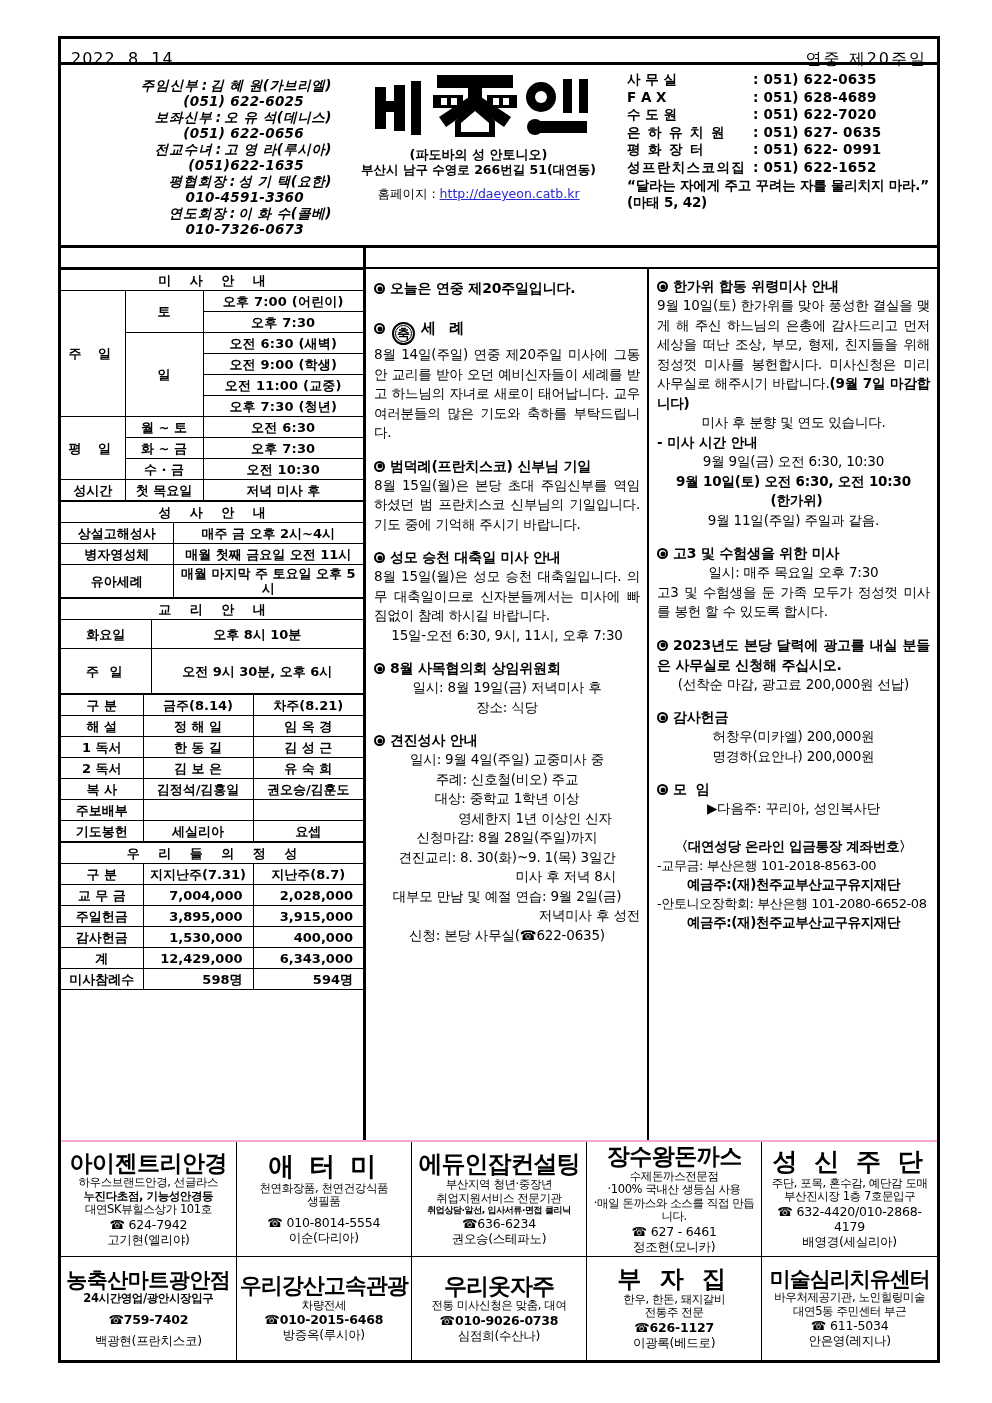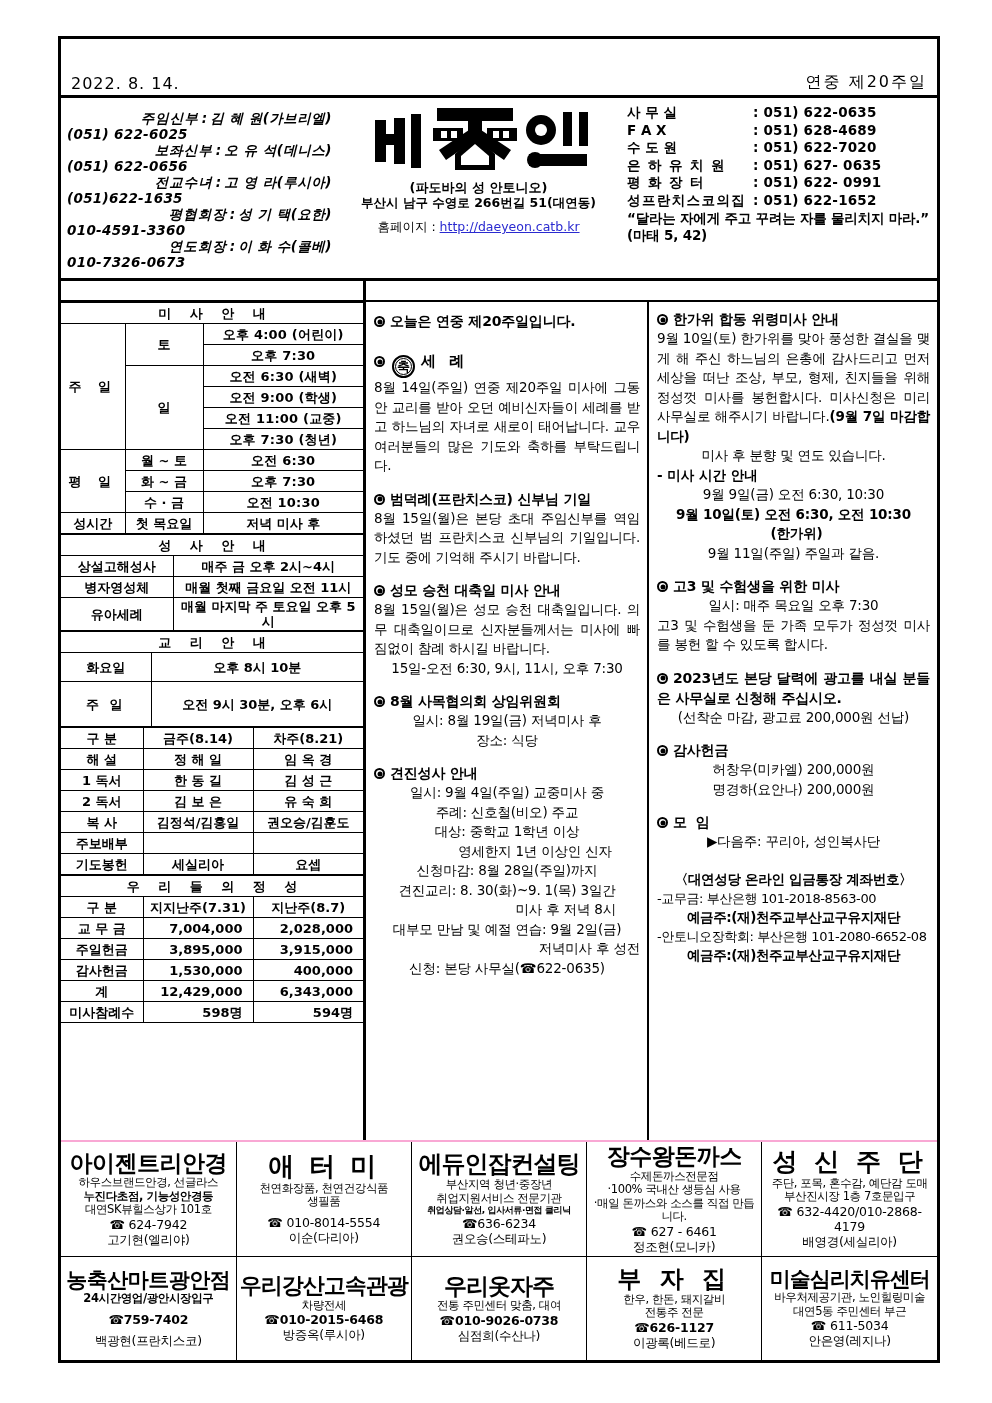--- a/index.html
+++ b/index.html
@@ -27,26 +27,25 @@
     height: 100%;
     box-sizing: border-box;
     display: flex;
     flex-direction: column;
   }
 
   
   .topbar {
     display: flex;
     justify-content: space-between;
-    align-items: flex-end;
+    align-items: flex-start;
     border-bottom: 3px solid #000;
-    padding: 1px 10px 2px 10px;
+    padding: 10px 10px 2px 10px;
     height: 26px;
     box-sizing: border-box;
-    margin-top: 33px;
   }
   .topbar .date {
     font-size: 16px;
     letter-spacing: 1px;
     font-family: "DejaVu Sans", sans-serif;
   }
   .topbar .season {
     font-size: 16px;
     letter-spacing: 2px;
   }
@@ -70,20 +69,21 @@
   .staff-row {
     display: flex;
     justify-content: flex-end;
     white-space: nowrap;
     line-height: 16px;
   }
   .staff-row .lbl { letter-spacing: 1px; }
   .staff-row .sep { padding: 0 3px; }
   .staff-row .nm { letter-spacing: 0.5px; }
   .staff-phone {
+    text-align: right;
     padding-right: 28px;
     line-height: 16px;
     letter-spacing: 0.3px;
   }
 
   .mh-center {
     width: 285px;
     text-align: center;
     padding-top: 6px;
     box-sizing: border-box;
@@ -496,21 +496,21 @@
               <col style="width:78px">
               <col>
             </colgroup>
           <tbody>
               <tr>
             <td class="section-hd nb-l nb-r" colspan="3">미 사 안 내</td>
           </tr>
           <tr>
             <td class="nb-l vcenter lbl-sp" rowspan="6">주 일</td>
             <td class="vcenter" rowspan="2">토</td>
-            <td class="time-cell nb-r">오후  4:00 (어린이)</td>
+            <td class="time-cell nb-r">오후  7:00 (어린이)</td>
           </tr>
           <tr>
                 <td class="time-cell nb-r">오후  7:30</td>
               </tr>
           <tr>
             <td class="vcenter" rowspan="4">일</td>
             <td class="time-cell nb-r">오전  6:30 (새벽)</td>
           </tr>
           <tr>
                 <td class="time-cell nb-r">오전  9:00 (학생)</td>
@@ -814,21 +814,21 @@
             <div class="ad-owner" style="margin-top:6px">백광현(프란치스코)</div>
           </td>
           <td>
             <div class="ad-name sz7">우리강산고속관광</div>
             <div class="ad-desc">차량전세</div>
             <div class="ad-phone b">☎010-2015-6468</div>
             <div class="ad-owner">방증옥(루시아)</div>
           </td>
           <td>
             <div class="ad-name sz8">우리옷자주</div>
-            <div class="ad-desc">전통 주민센터 맞춤, 대여</div>
+            <div class="ad-desc">전통 미사신청은 맞춤, 대여</div>
             <div class="ad-phone b">☎010-9026-0738</div>
             <div class="ad-owner">심점희(수산나)</div>
           </td>
           <td>
             <div class="ad-name sz9">부 자 집</div>
             <div class="ad-desc">한우, 한돈, 돼지갈비</div>
             <div class="ad-desc">전통주 전문</div>
             <div class="ad-phone b">☎626-1127</div>
             <div class="ad-owner">이광록(베드로)</div>
           </td>

